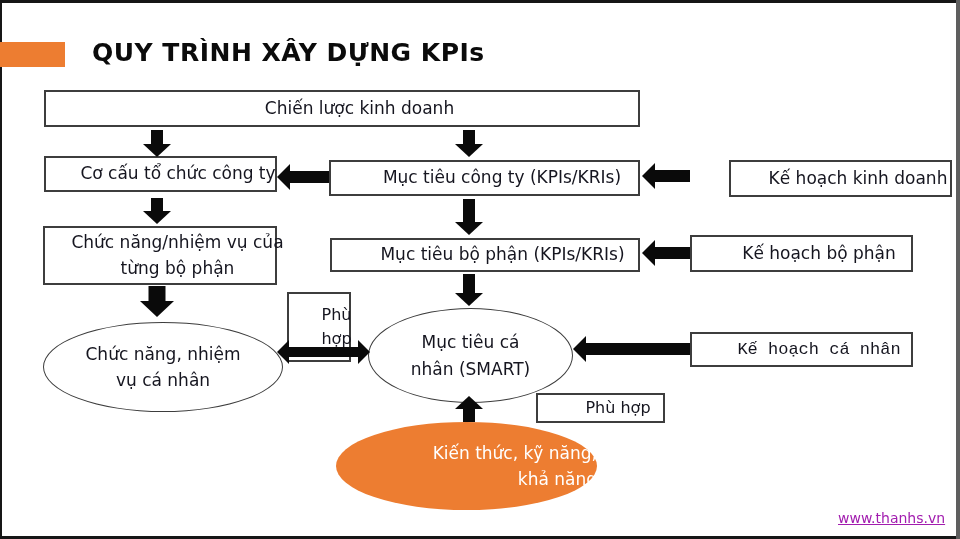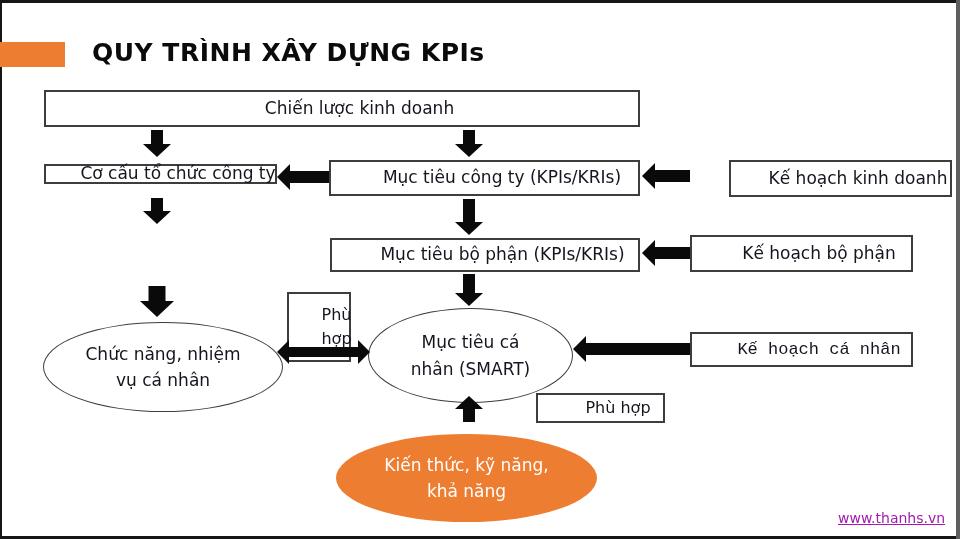--- a/index.html
+++ b/index.html
@@ -46,33 +46,33 @@
   .alr .stem{position:absolute;left:11px;right:11px;top:50%;transform:translateY(-50%);height:10px;background:#0a0a0a;}
   .alr::before{content:"";position:absolute;left:0;top:50%;transform:translateY(-50%);width:0;height:0;
                border-top:12px solid transparent;border-bottom:12px solid transparent;border-right:12px solid #0a0a0a;}
   .alr::after{content:"";position:absolute;right:0;top:50%;transform:translateY(-50%);width:0;height:0;
               border-top:12px solid transparent;border-bottom:12px solid transparent;border-left:12px solid #0a0a0a;}
 
   .watermark{position:absolute;left:838px;top:510px;font-size:14px;color:#a21caf;text-decoration:underline;}
 
   
   #b-strategy{left:44px;top:90px;width:596px;height:37px;}
-  #b-org{left:44px;top:164px;width:233px;height:20px;}
+  #b-org{left:44px;top:156px;width:233px;height:36px;}
   #b-cgoals{left:329px;top:160px;width:311px;height:36px;}
   #b-bplan{left:690px;top:160px;width:223px;height:37px;margin-left:39px;}
   #b-dfunc{left:43px;top:226px;width:234px;height:59px;}
   #b-dgoals{left:330px;top:238px;width:310px;height:34px;}
   #b-dplan{left:690px;top:235px;width:223px;height:37px;}
   #b-fitv{left:287px;top:292px;width:64px;height:70px;font-size:16px;}
   #b-pplan{left:690px;top:332px;width:223px;height:35px;font-family:Liberation Mono, monospace;}
   #b-fith{left:536px;top:393px;width:129px;height:30px;font-size:16px;}
 
   #e-pfunc{left:43px;top:322px;width:240px;height:90px;}
   #e-pgoals{left:368px;top:308px;width:205px;height:95px;}
-  #e-know{left:336px;top:434px;width:261px;height:88px;}
+  #e-know{left:336px;top:422px;width:261px;height:88px;align-items:flex-end;}
 
   #a1{left:143px;top:130px;width:28px;height:27px;}
   #a2{left:455px;top:130px;width:28px;height:27px;}
   #a3{left:143px;top:198px;width:28px;height:26px;}
   #a4{left:455px;top:199px;width:28px;height:36px;}
   #a5{left:140px;top:286px;width:34px;height:31px;}
   #a6{left:455px;top:274px;width:28px;height:32px;}
   #a7{left:455px;top:396px;width:28px;height:26px;}
 
   #h1{left:277px;top:164px;width:52px;height:26px;}
@@ -101,20 +101,24 @@
   <div class="box" id="b-org">
     <div>Cơ cấu tổ chức công ty</div>
   </div>
   <div class="box" id="b-cgoals">
     <div>Mục tiêu công ty (KPIs/KRIs)</div>
   </div>
   <div class="box" id="b-bplan">
     <div>Kế hoạch kinh doanh</div>
   </div>
 
+  <div class="box" id="b-dfunc">
+    <div>Chức năng/nhiệm vụ của</div>
+    <div>từng bộ phận</div>
+  </div>
   <div class="box" id="b-dgoals">
     <div>Mục tiêu bộ phận (KPIs/KRIs)</div>
   </div>
   <div class="box" id="b-dplan">
     <div>Kế hoạch bộ phận</div>
   </div>
 
   <div class="box" id="b-fitv">
     <div>Phù</div>
     <div>hợp</div>

